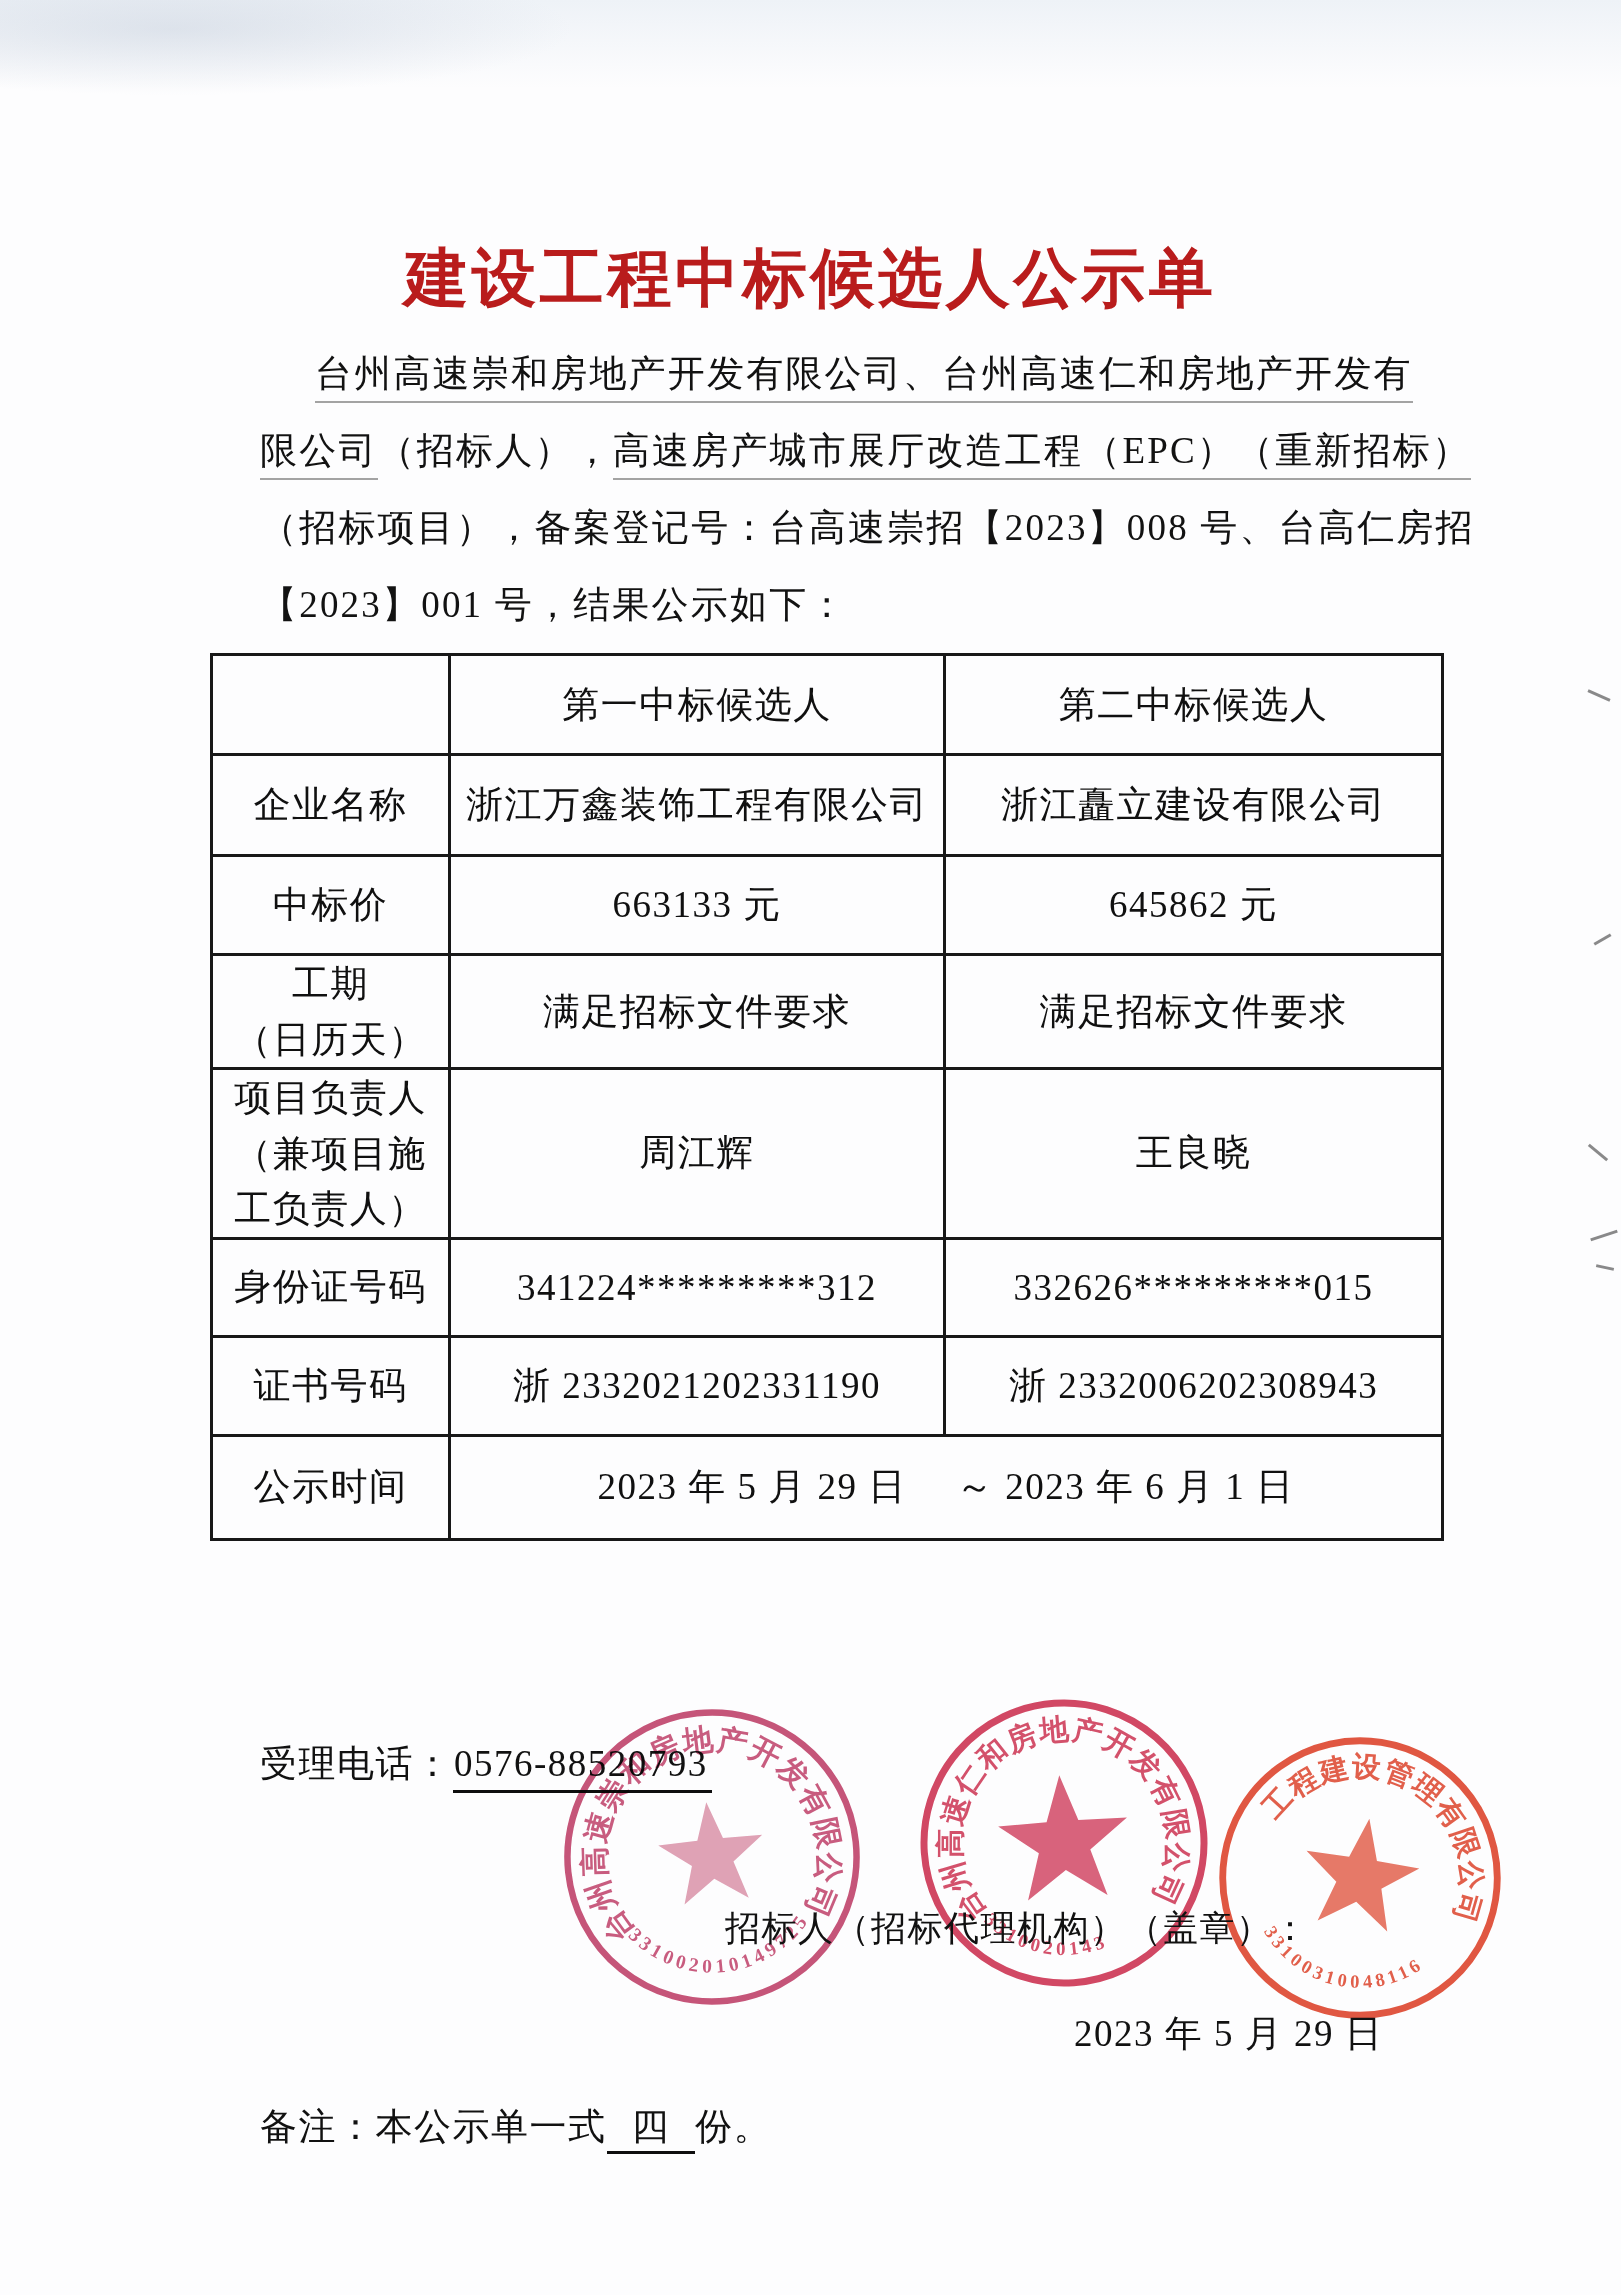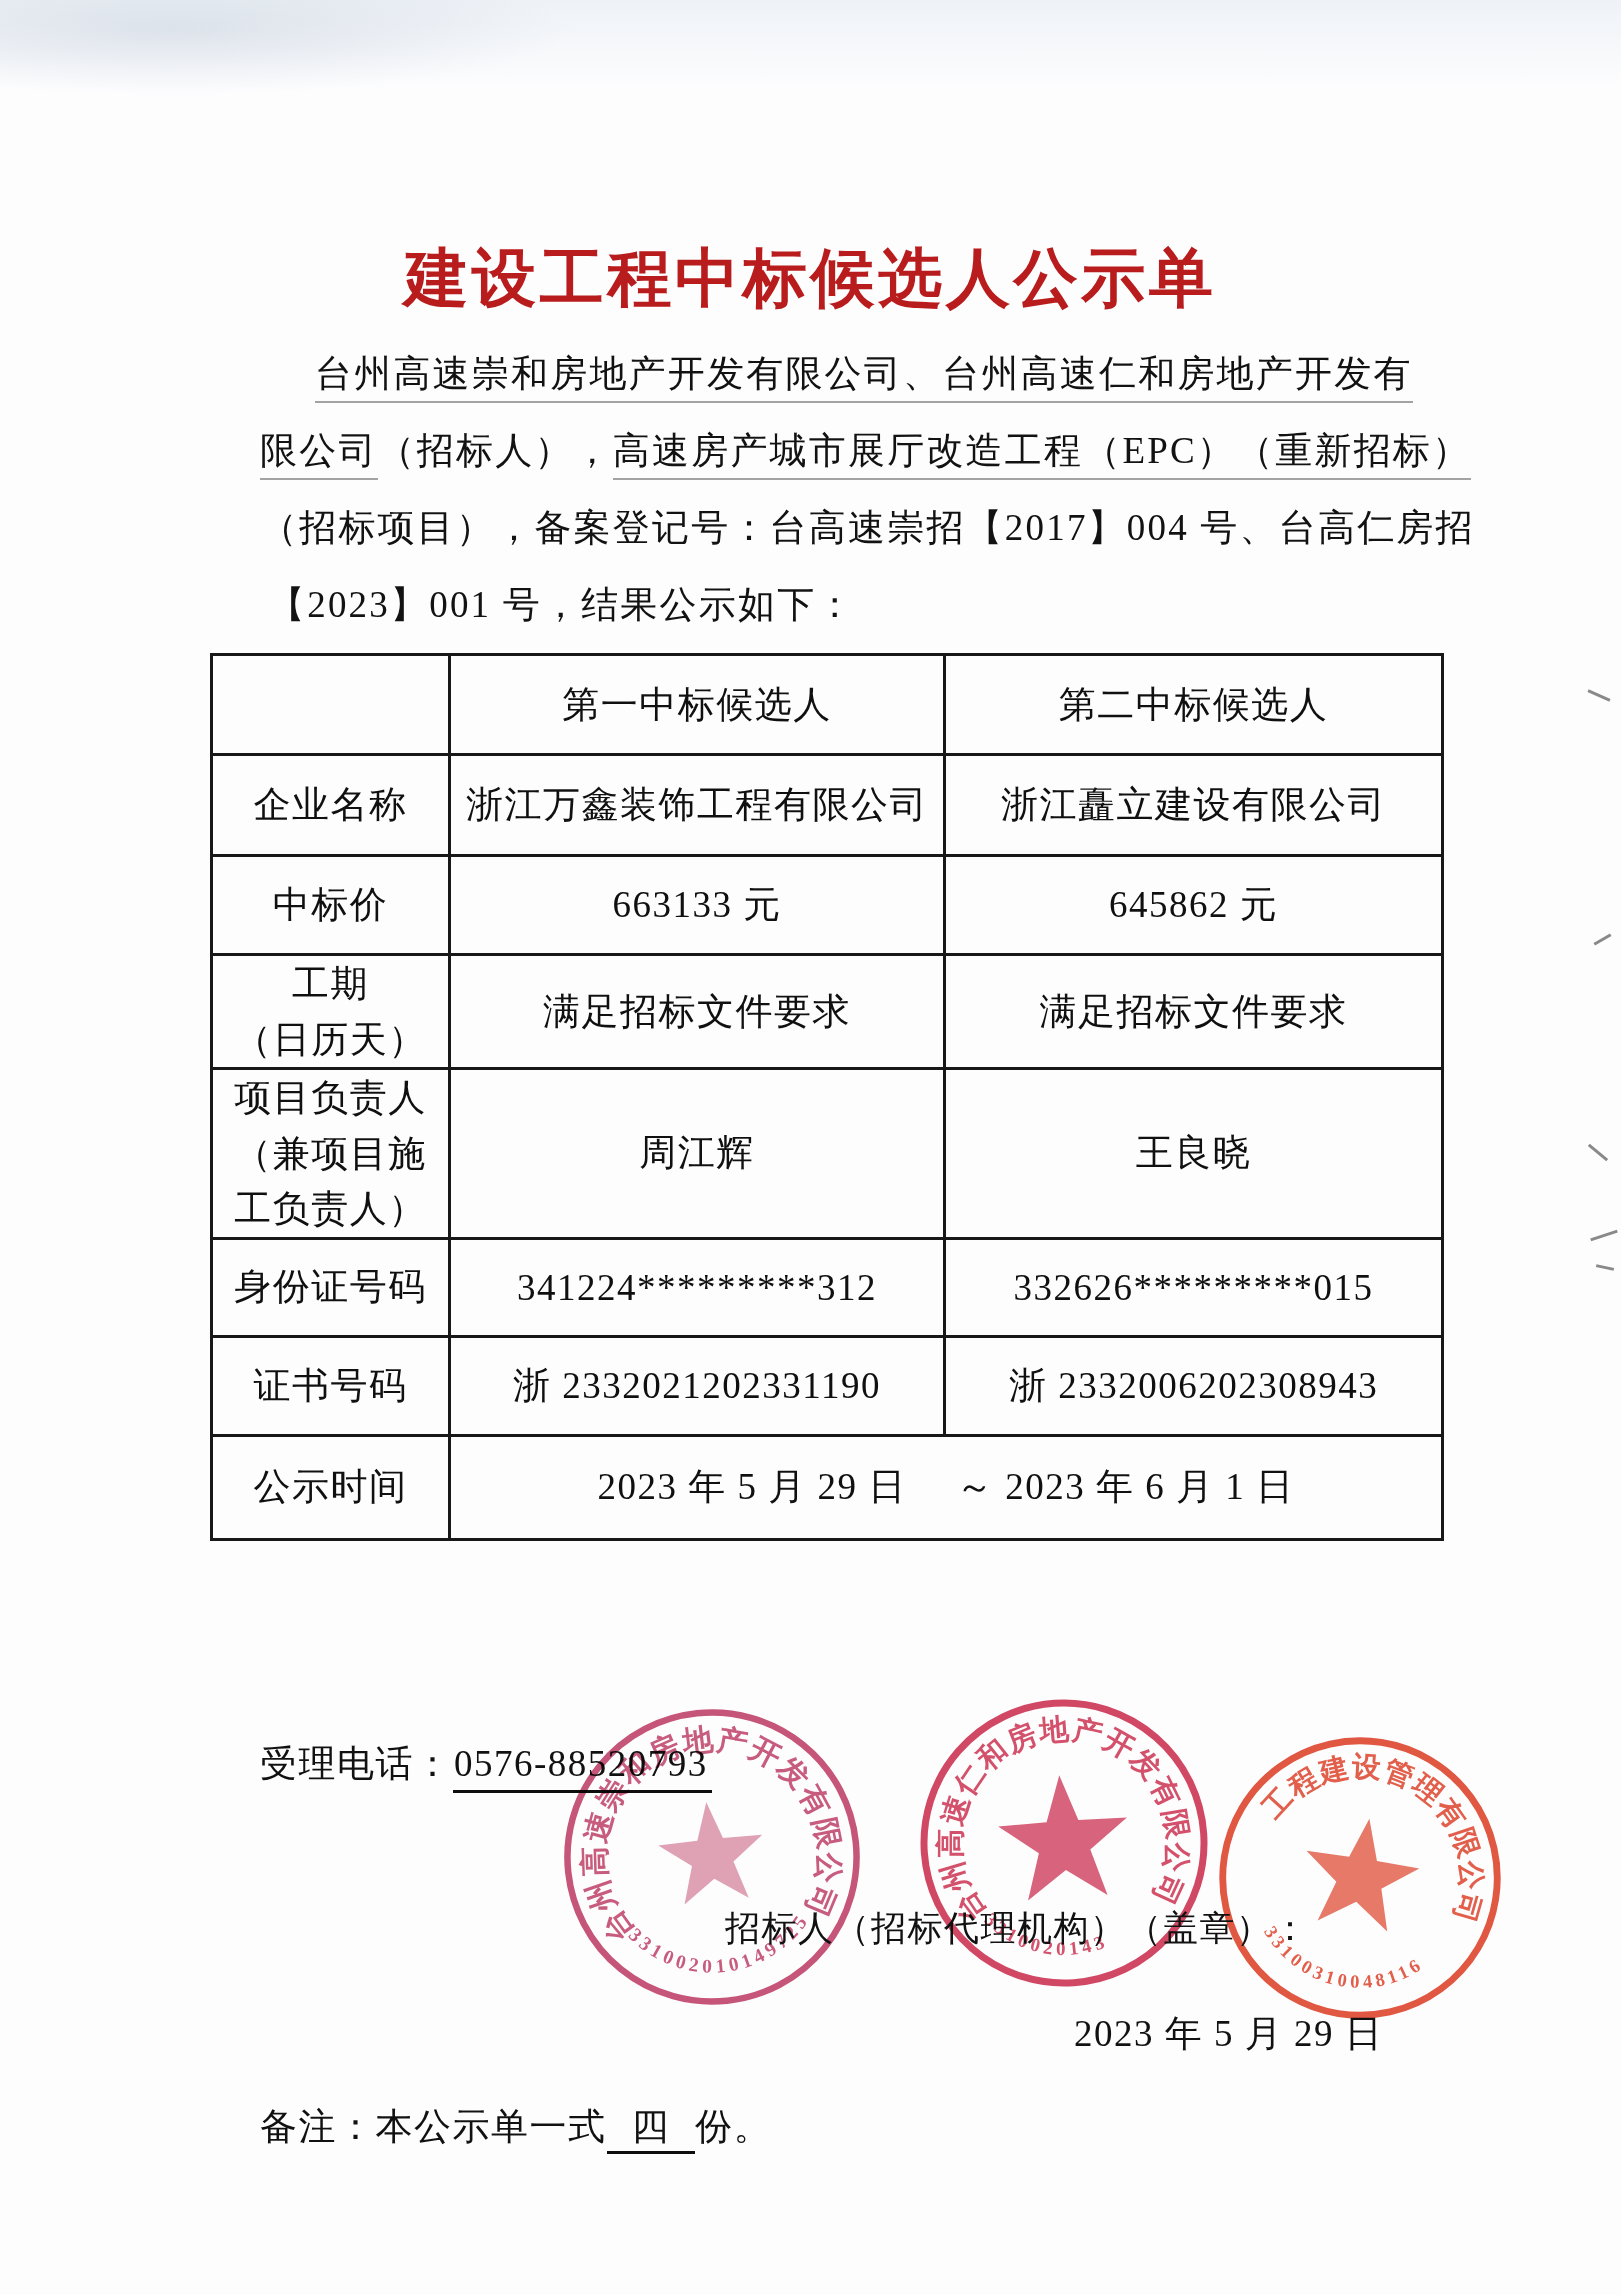--- a/index.html
+++ b/index.html
@@ -27,21 +27,21 @@
     font-weight:900;font-size:64px;letter-spacing:3.7px;color:#b91c1c;
   }
   .intro-line{
     position:absolute;left:260px;width:1191px;
     font-size:37px;letter-spacing:2.2px;color:#121212;
     white-space:nowrap;
   }
   .l1{top:349px;padding-left:55px;}
   .l2{top:426px;}
   .l3{top:503px;}
-  .l4{top:580px;margin-left:8px;}
+  .l4{top:580px;}
   .ul{border-bottom:2px solid #a3a3a3;padding-bottom:6.7px;}
   table.notice{
     position:absolute;left:210px;top:653px;
     width:1232px;border-collapse:collapse;
     table-layout:fixed;
     padding-left:32px;
   }
   table.notice td{
     border:3px solid #181818;
     text-align:center;vertical-align:middle;
@@ -82,21 +82,21 @@
 <div class="page">
 
   <div class="smudge"></div>
 
   <div class="title">建设工程中标候选人公示单</div>
 
   <div class="intro-line l1"><span class="ul">台州高速崇和房地产开发有限公司、台州高速仁和房地产开发有</span></div>
 
   <div class="intro-line l2"><span class="ul">限公司</span><span>（招标人），</span><span class="ul">高速房产城市展厅改造工程（EPC）（重新招标）</span></div>
 
-  <div class="intro-line l3">（招标项目），备案登记号：台高速崇招【2017】004 号、台高仁房招</div>
+  <div class="intro-line l3">（招标项目），备案登记号：台高速崇招【2023】008 号、台高仁房招</div>
 
   <div class="intro-line l4">【2023】001 号，结果公示如下：</div>
 
   <table class="notice">
     <colgroup>
         <col style="width:238px">
         <col style="width:495px">
         <col style="width:498px">
       </colgroup>
     <tbody>

